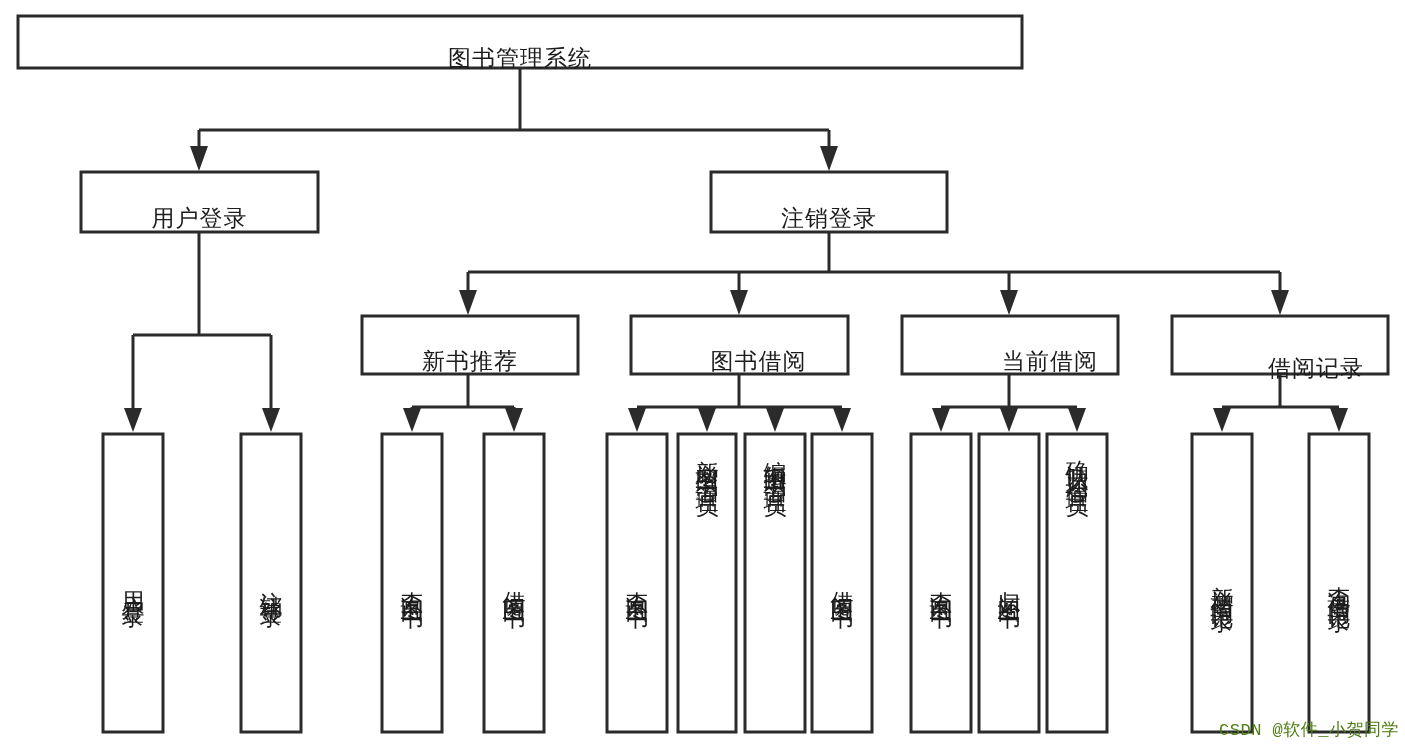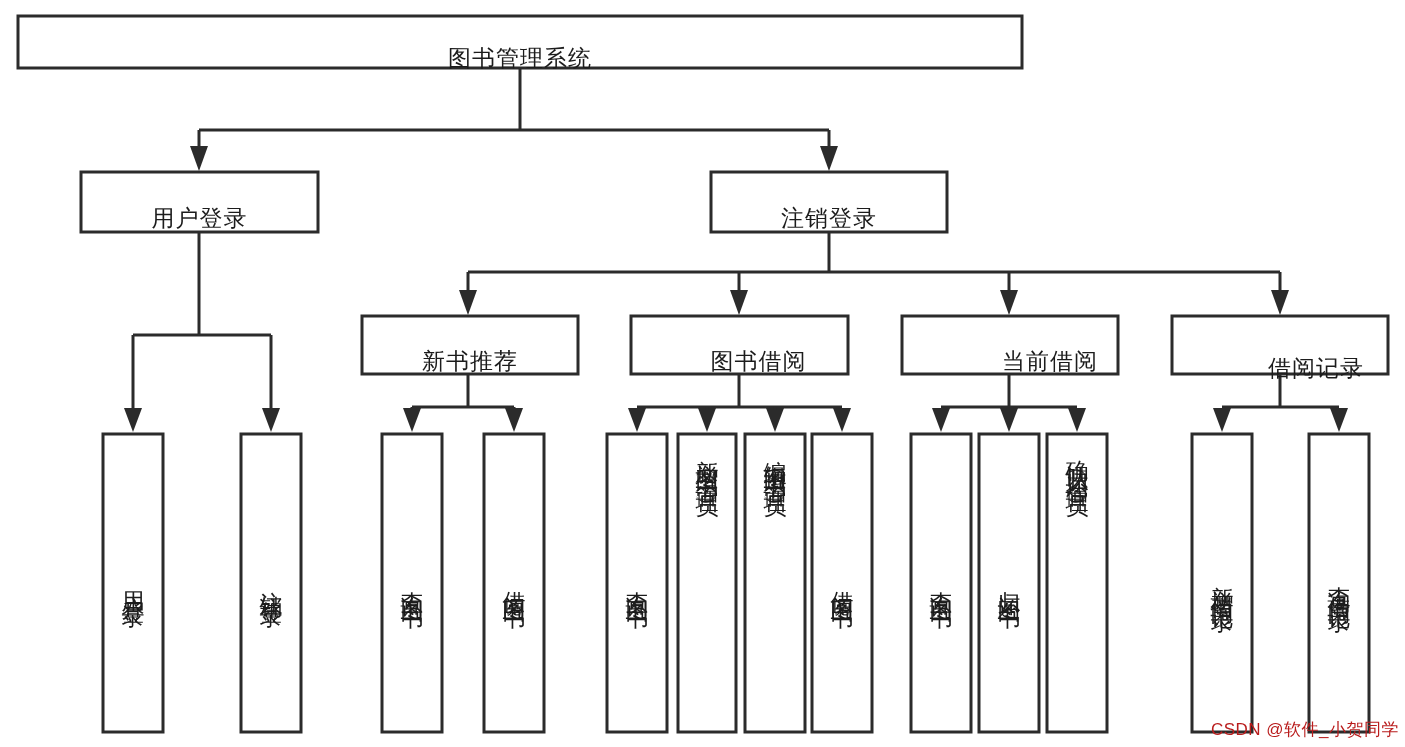--- a/index.html
+++ b/index.html
@@ -72,23 +72,23 @@
     font-family: "Liberation Sans", "DejaVu Sans", sans-serif;
     font-size: 23px;
     color: #1c1c1c;
     white-space: nowrap;
     letter-spacing: 1px;
   }
   #watermark {
     position: absolute;
     right: 6px;
     bottom: 6px;
-    font-family: Liberation Sans, sans-serif;
+    font-family: Liberation Mono, monospace;
     font-size: 17px;
-    color: #b91c1c;
+    color: #4d7c0f;
     letter-spacing: 0.5px;
     white-space: nowrap;
     pointer-events: none;
   }
 </style>
 </head>
 <body>
 
 <div id="diagram-root">
 

